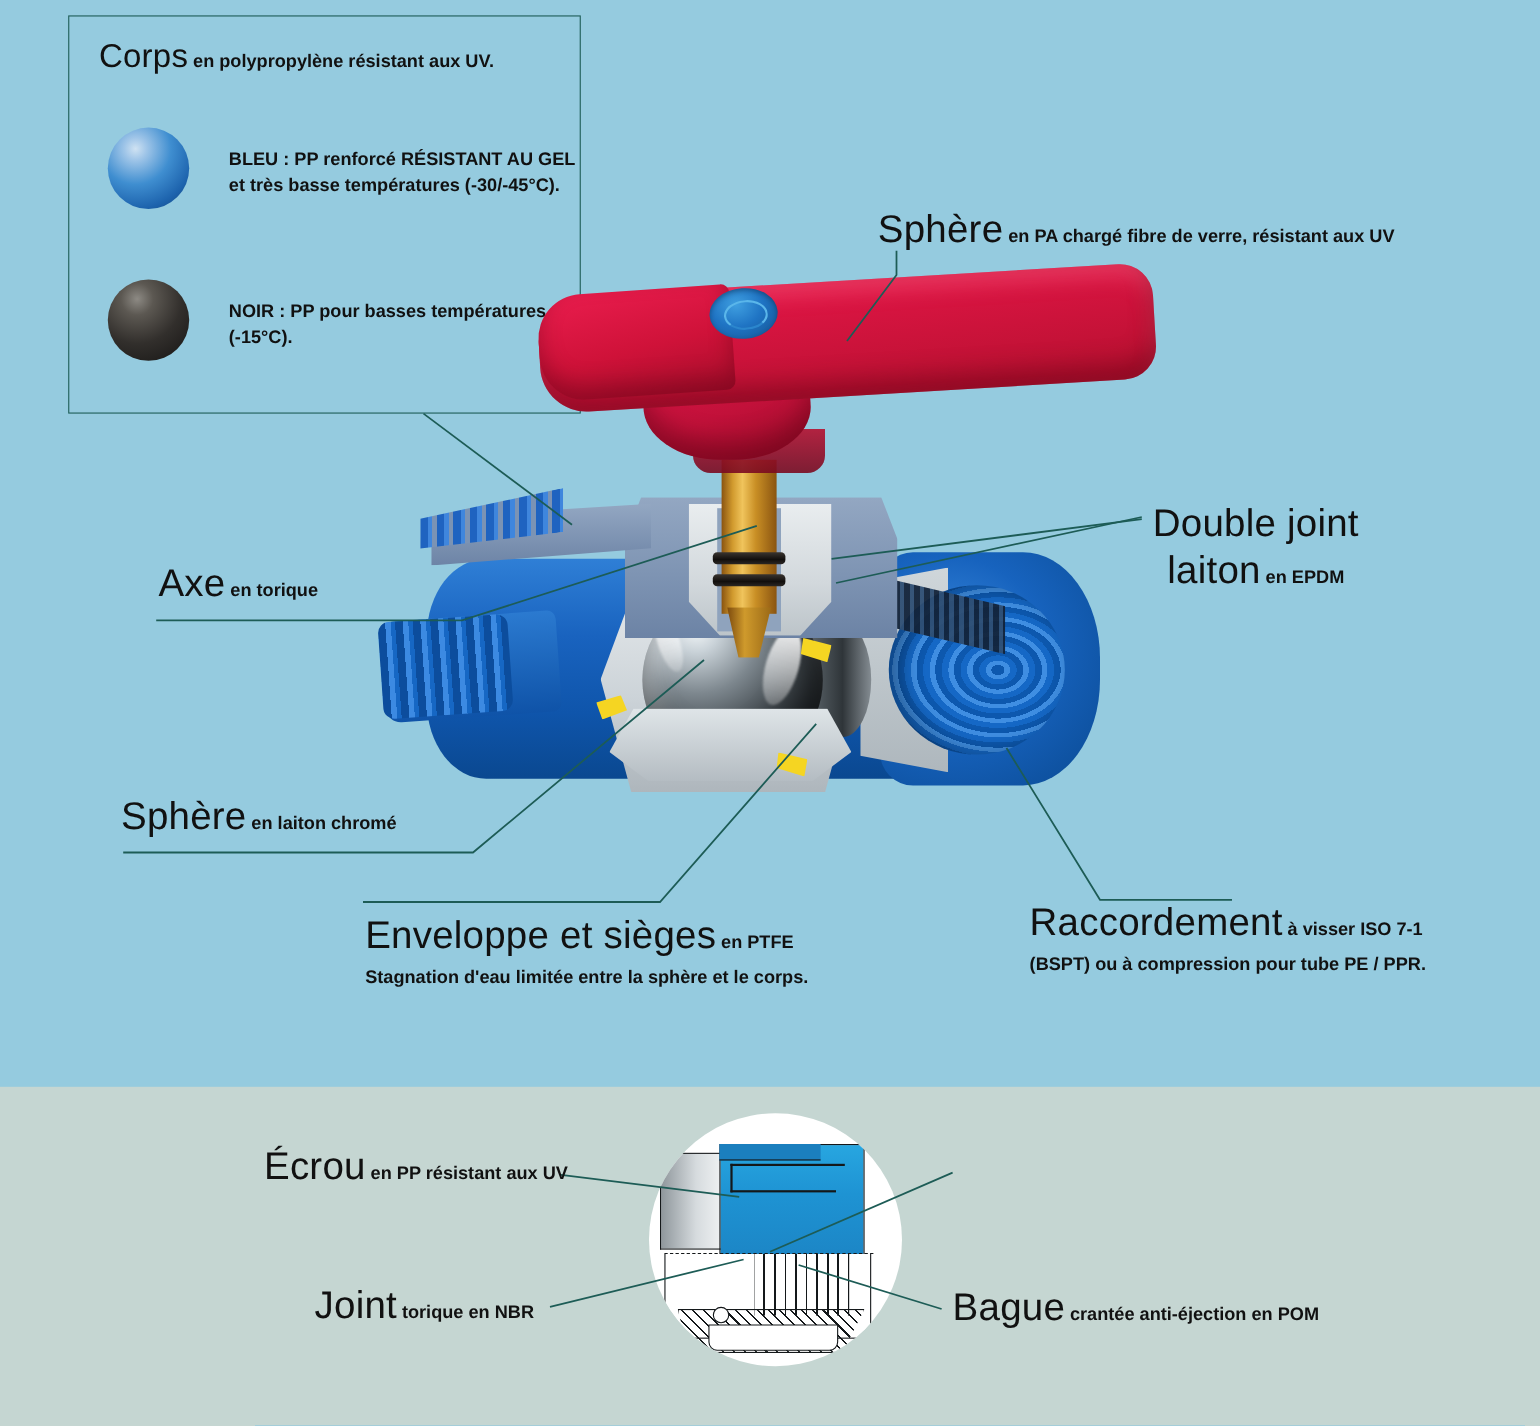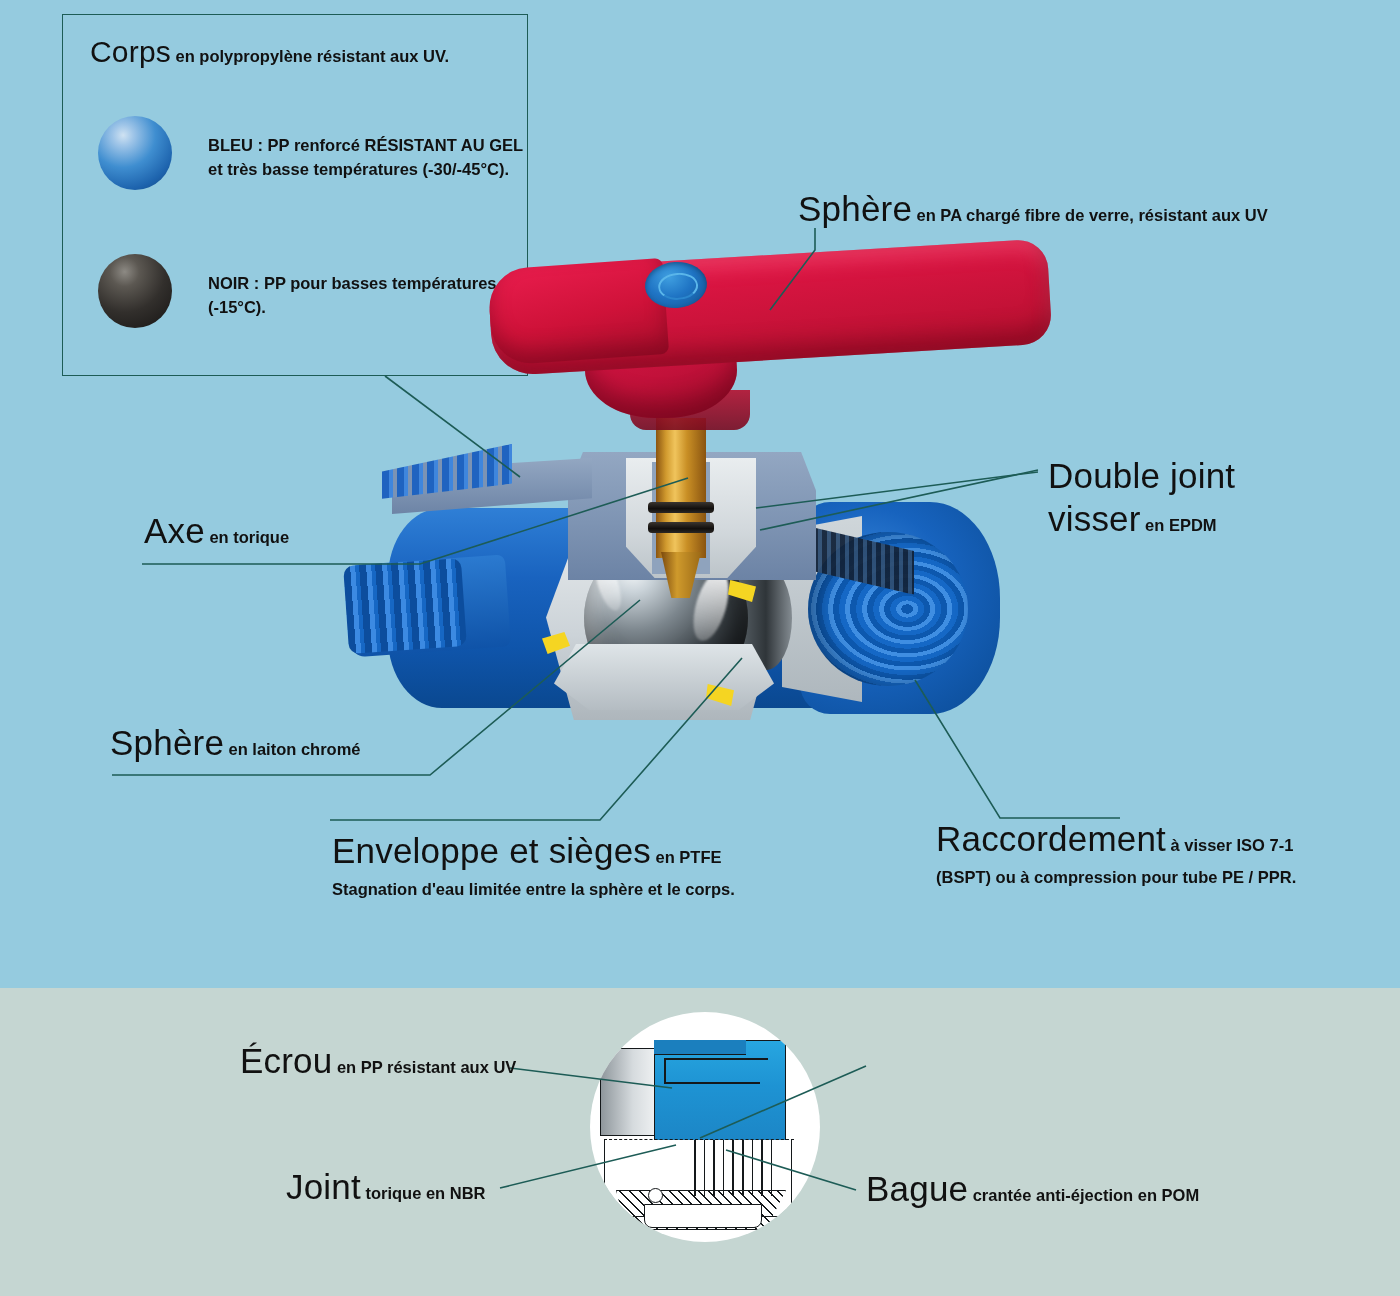--- a/index.html
+++ b/index.html
@@ -350,24 +350,24 @@
     <path d="M500 1188 L676 1145"></path>
 
     <path d="M856 1190 L726 1150"></path>
   </svg>
 
   <div class="lbl" style="left:798px;top:188px;white-space:nowrap;">
     <span class="big">Sphère</span>
     <span class="sm">en PA chargé fibre de verre, résistant aux UV</span>
   </div>
 
-  <div class="lbl" style="left:1048px;top:455px;white-space:nowrap;">
+  <div class="lbl" style="left:1048px;top:455px;white-space:nowrap;text-align:center;">
     <div><span class="big">Double joint</span></div>
     <div style="margin-top:2px;">
-      <span class="big">visser</span>
+      <span class="big">laiton</span>
       <span class="sm">en EPDM</span>
     </div>
   </div>
 
   <div class="lbl" style="left:144px;top:510px;white-space:nowrap;">
     <span class="big">Axe</span>
     <span class="sm">en torique</span>
   </div>
 
   <div class="lbl" style="left:110px;top:722px;white-space:nowrap;">

